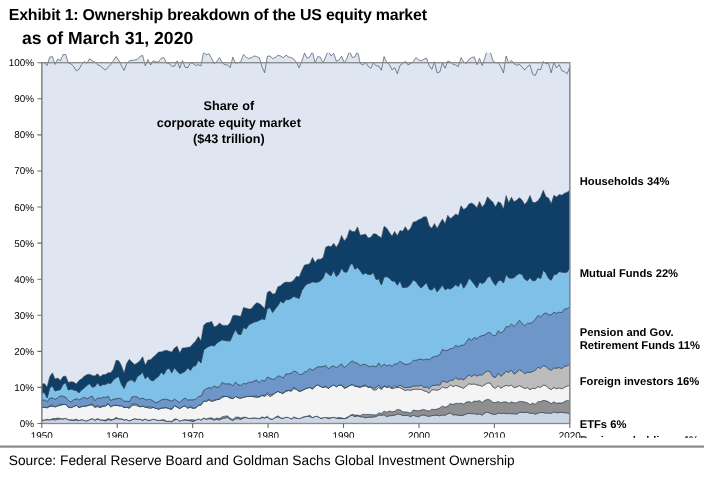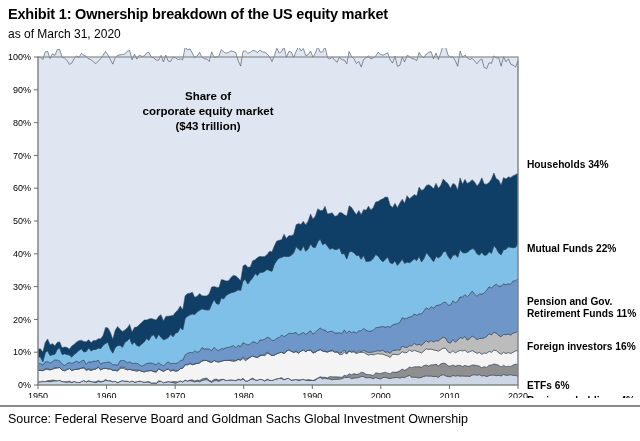--- a/index.html
+++ b/index.html
@@ -12,22 +12,22 @@
     position:relative;
   }
   #exhibit-root{position:relative;width:640px;height:441px;}
 
   .title{
     position:absolute;left:8px;top:6px;
     font-size:14.5px;font-weight:bold;letter-spacing:-0.2px;
     white-space:nowrap;
   }
   .subtitle{
-    position:absolute;left:8px;top:27px;
-    font-size:12px;font-weight:normal;
+    position:absolute;left:20px;top:27px;
+    font-size:16px;font-weight:bold;
     white-space:nowrap;
   }
   .source-rule{
     position:absolute;left:0px;top:405px;width:640px;height:2px;
     background:#8a8a8a;
   }
   .source{
     position:absolute;left:8px;top:412px;
     font-size:12.5px;white-space:nowrap;
   }

